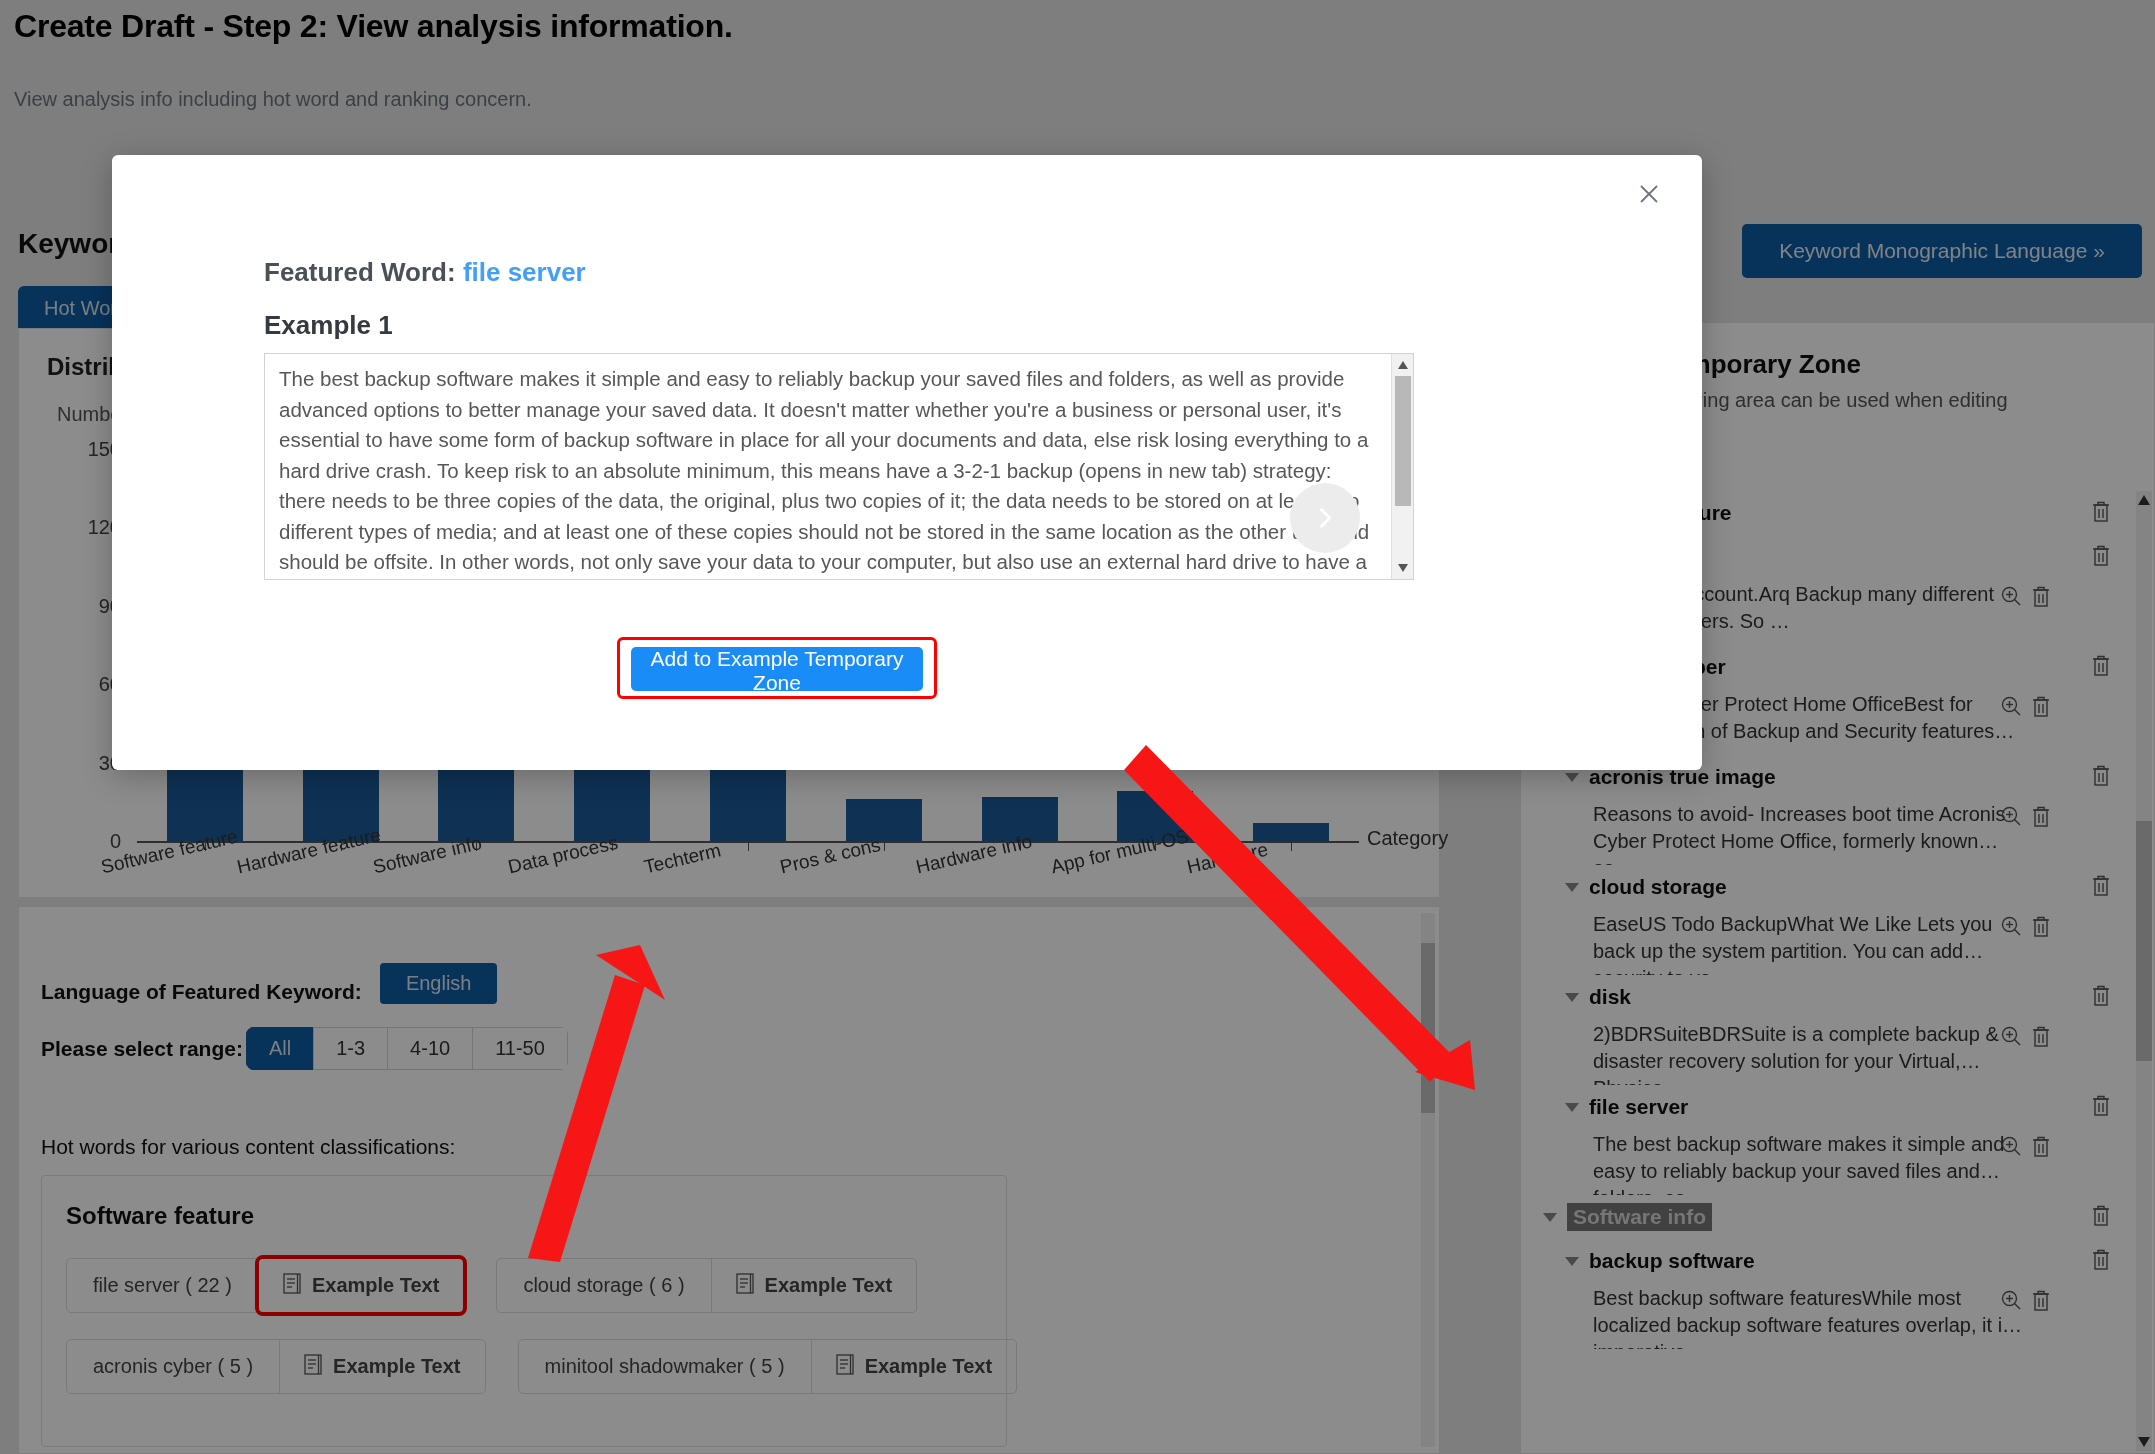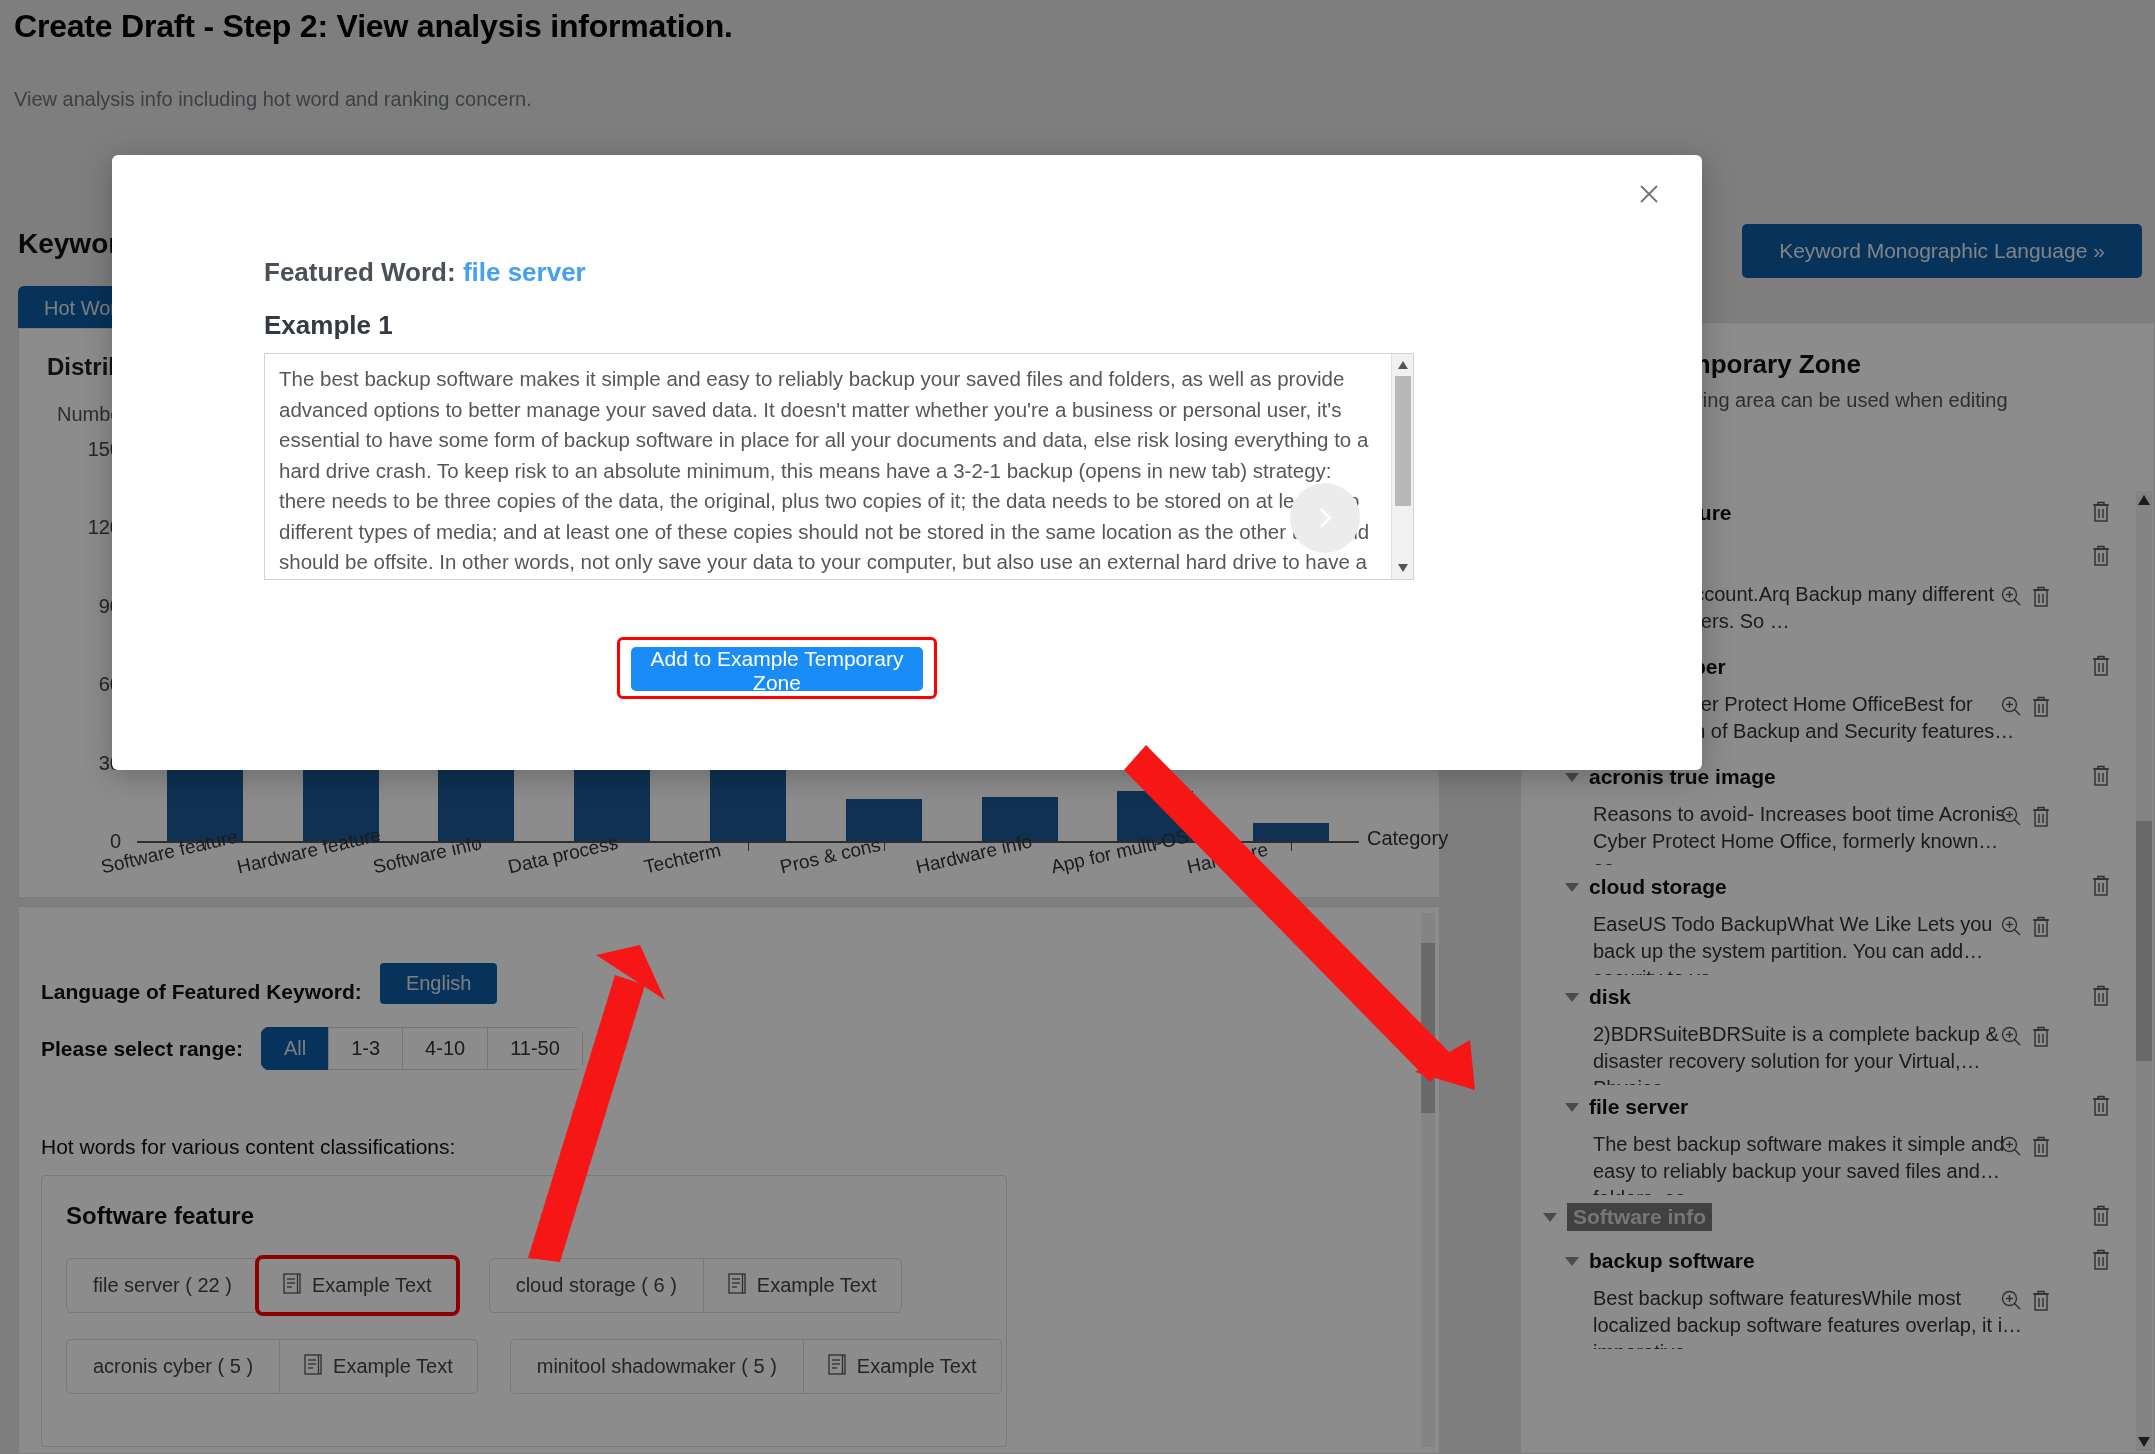--- a/index.html
+++ b/index.html
@@ -73,21 +73,21 @@
   .axis-line { position: absolute; background: #555; }
   .cat-label { position: absolute; font-size: 20px; color: #333; }
 
   
   .bottom-card {
     position: absolute; left: 18px; top: 906px;
     width: 1422px; height: 548px;
     background: #fff; border: 1px solid #e3e3e3; overflow: hidden;
   }
   .row-lang { position: absolute; left: 22px; top: 56px; display: flex; align-items: flex-end; gap: 18px; }
-  .row-range { position: absolute; left: 22px; top: 120px; display: flex; align-items: center; gap: 18px; }
+  .row-range { position: absolute; left: 22px; top: 120px; display: flex; align-items: center; gap: 3px; }
   .form-label { font-size: 21px; font-weight: bold; color: #111; }
   .pill {
     background: #0d5ca5; color: #dde6ed; border: none;
     padding: 9px 26px; border-radius: 4px; font-size: 20px;
     font-family: "Liberation Sans", sans-serif; cursor: pointer;
   }
   .seg { display: flex; border-radius: 8px; overflow: hidden; }
   .seg > button {
     font-family: "Liberation Sans", sans-serif; font-size: 20px;
     padding: 9px 22px; border: 1px solid #d5d5d5; border-right: none;
@@ -105,21 +105,21 @@
   }
   .class-title { font-size: 24px; font-weight: bold; color: #111; margin-bottom: 28px; }
   .kw-row { display: flex; gap: 32px; margin-bottom: 26px; }
   .kw-group { display: flex; border: 1px solid #dcdcdc; border-radius: 5px; overflow: visible; }
   .kw-name {
     font-size: 20px; color: #444; padding: 15px 26px;
     border-right: 1px solid #dcdcdc; white-space: nowrap;
   }
   .kw-example {
     font-size: 20px; color: #444; padding: 6px 24px;
-    display: flex; align-items: center; gap: 10px; white-space: nowrap; cursor: pointer;
+    display: flex; align-items: center; gap: 10px; white-space: nowrap; cursor: pointer; font-weight: bold;
   }
   .kw-example.hl { outline: 4px solid #ff0000; border-radius: 4px; }
 
   
   .inner-scroll {
     position: absolute; right: 4px; top: 6px; width: 14px; height: 534px;
     background: #f1f1f1;
   }
   .inner-thumb { position: absolute; left: 0; top: 30px; width: 14px; height: 170px; background: #c1c1c1; }
 

